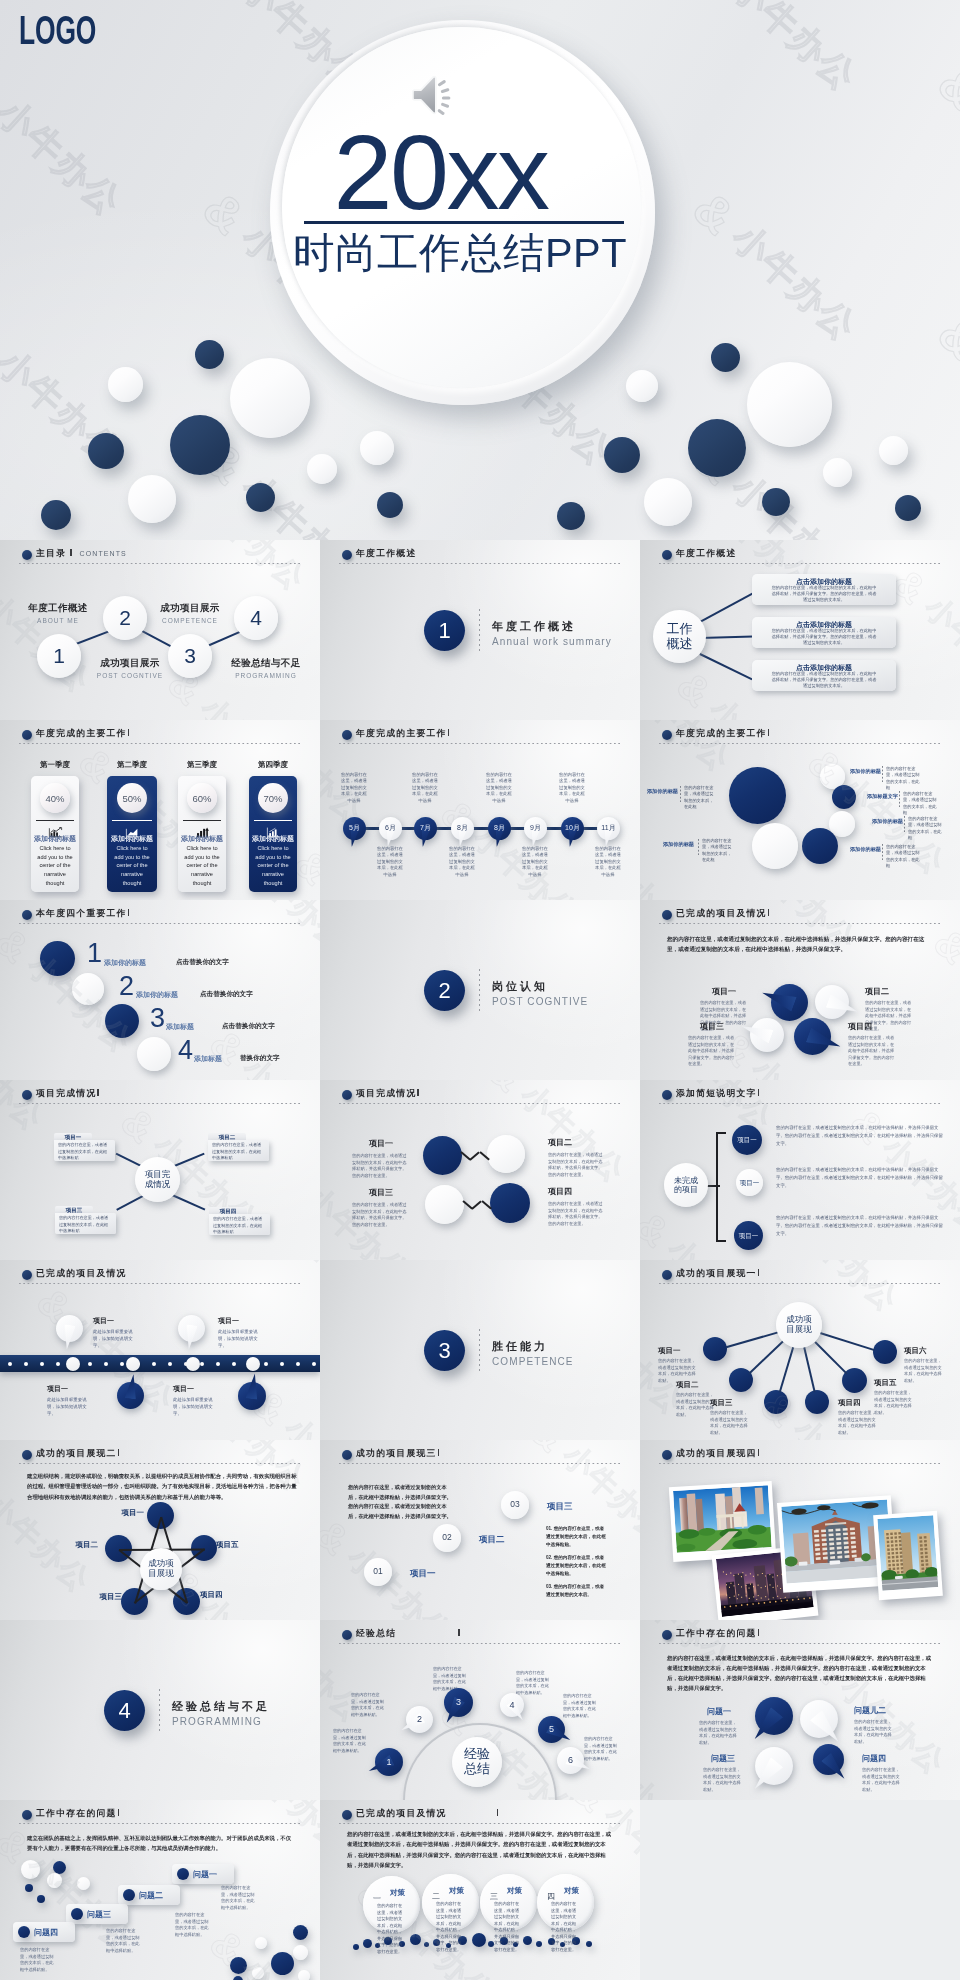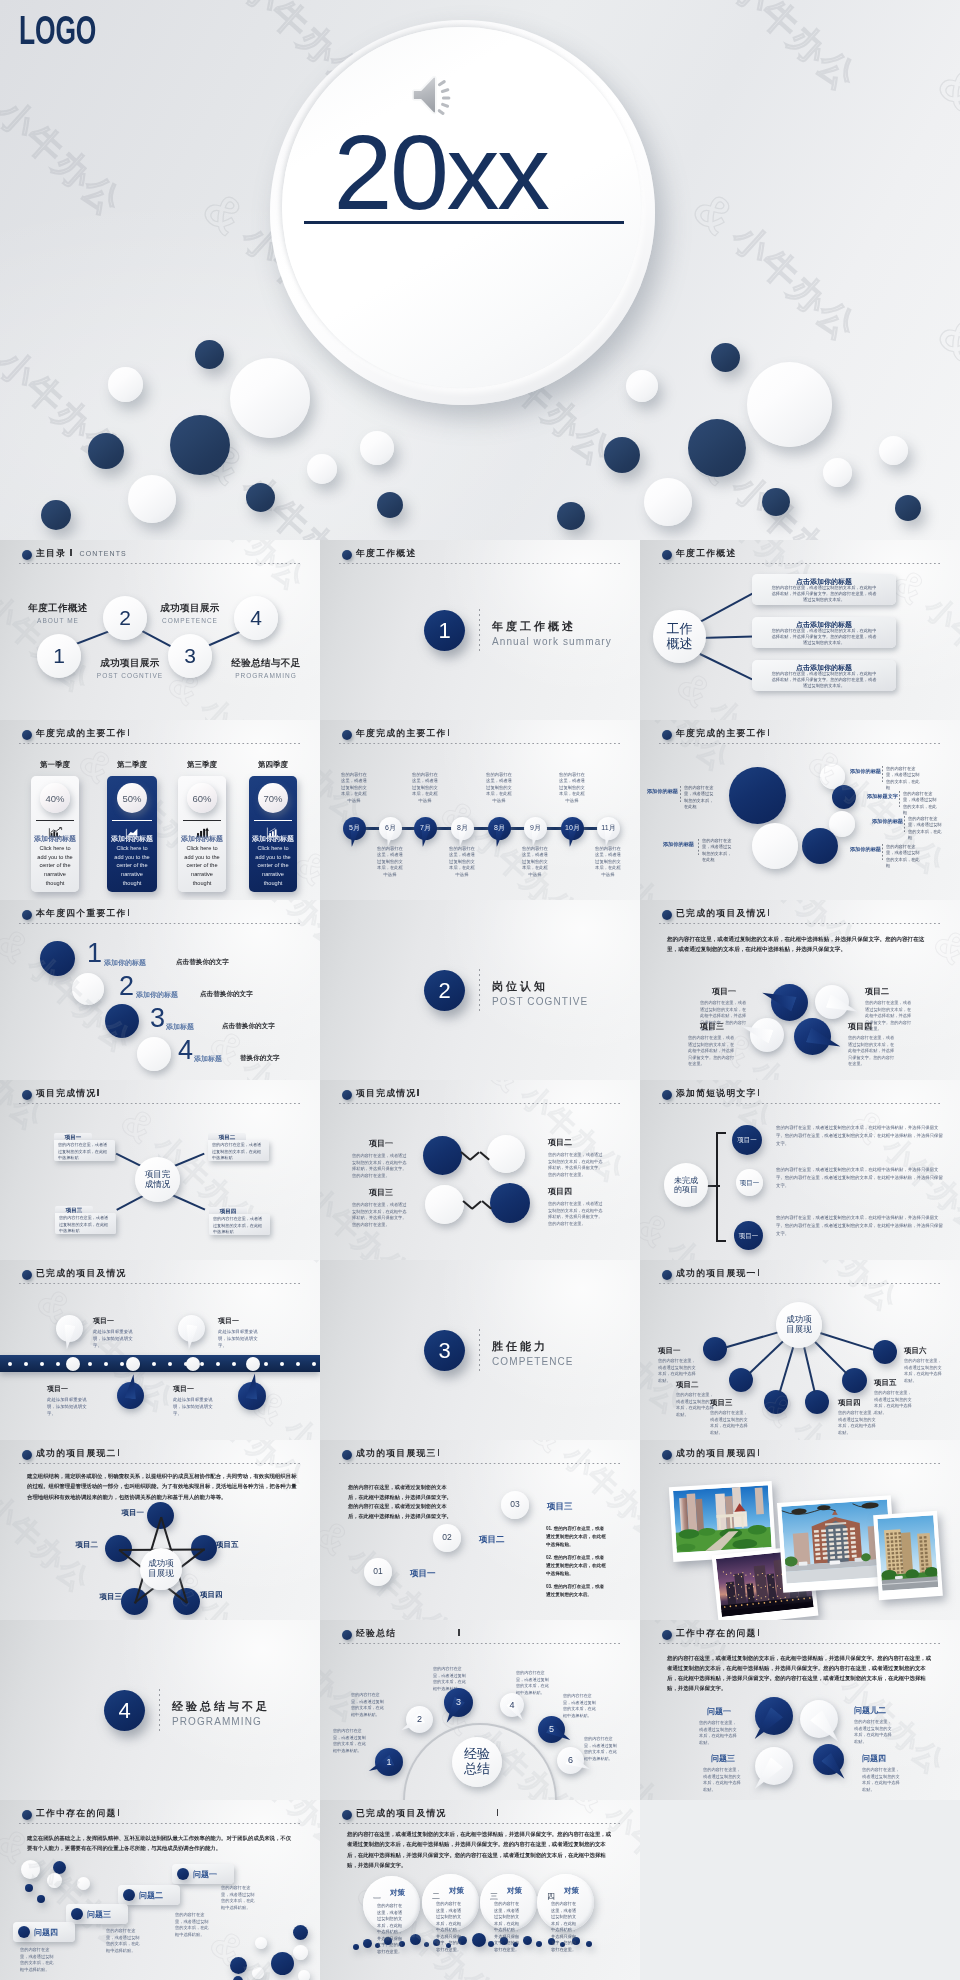--- a/index.html
+++ b/index.html
@@ -181,20 +181,21 @@
         <g stroke="#b9bcc1" stroke-width="2.9" stroke-linecap="round" fill="none" style="filter:drop-shadow(0.7px 0.9px 0.6px rgba(255,255,255,0.95))">
           <path d="M27.2 12.2 L31.8 9.2"></path>
           <path d="M30.0 18.6 L35.2 17.0"></path>
           <path d="M31.0 24.8 L36.2 24.8"></path>
           <path d="M30.2 31.0 L35.0 32.8"></path>
           <path d="M27.0 37.0 L30.6 39.6"></path>
         </g>
       </svg>
       <div class="hero-year">20xx</div>
       <div class="hero-rule"></div>
+      <div class="hero-sub cjk">时尚工作总结PPT</div>
     </div>
   </div>
 
   <div class="grid" id="grid">
       <div class="slide" style="left:0px;top:0px">
         <div class="wmlayer slide-wm">
           <div class="wmitem" style="left:123.5px;top:166px;font-size:30px">小牛办公</div>
           <div class="wmitem" style="left:338.5px;top:63.5px;font-size:30px">小牛办公</div>
           <div class="wmlogo" style="left:310px;top:240px;font-size:40.5px">&amp;</div>
           <div class="wmitem" style="left:338.5px;top:268.5px;font-size:30px">小牛办公</div>

